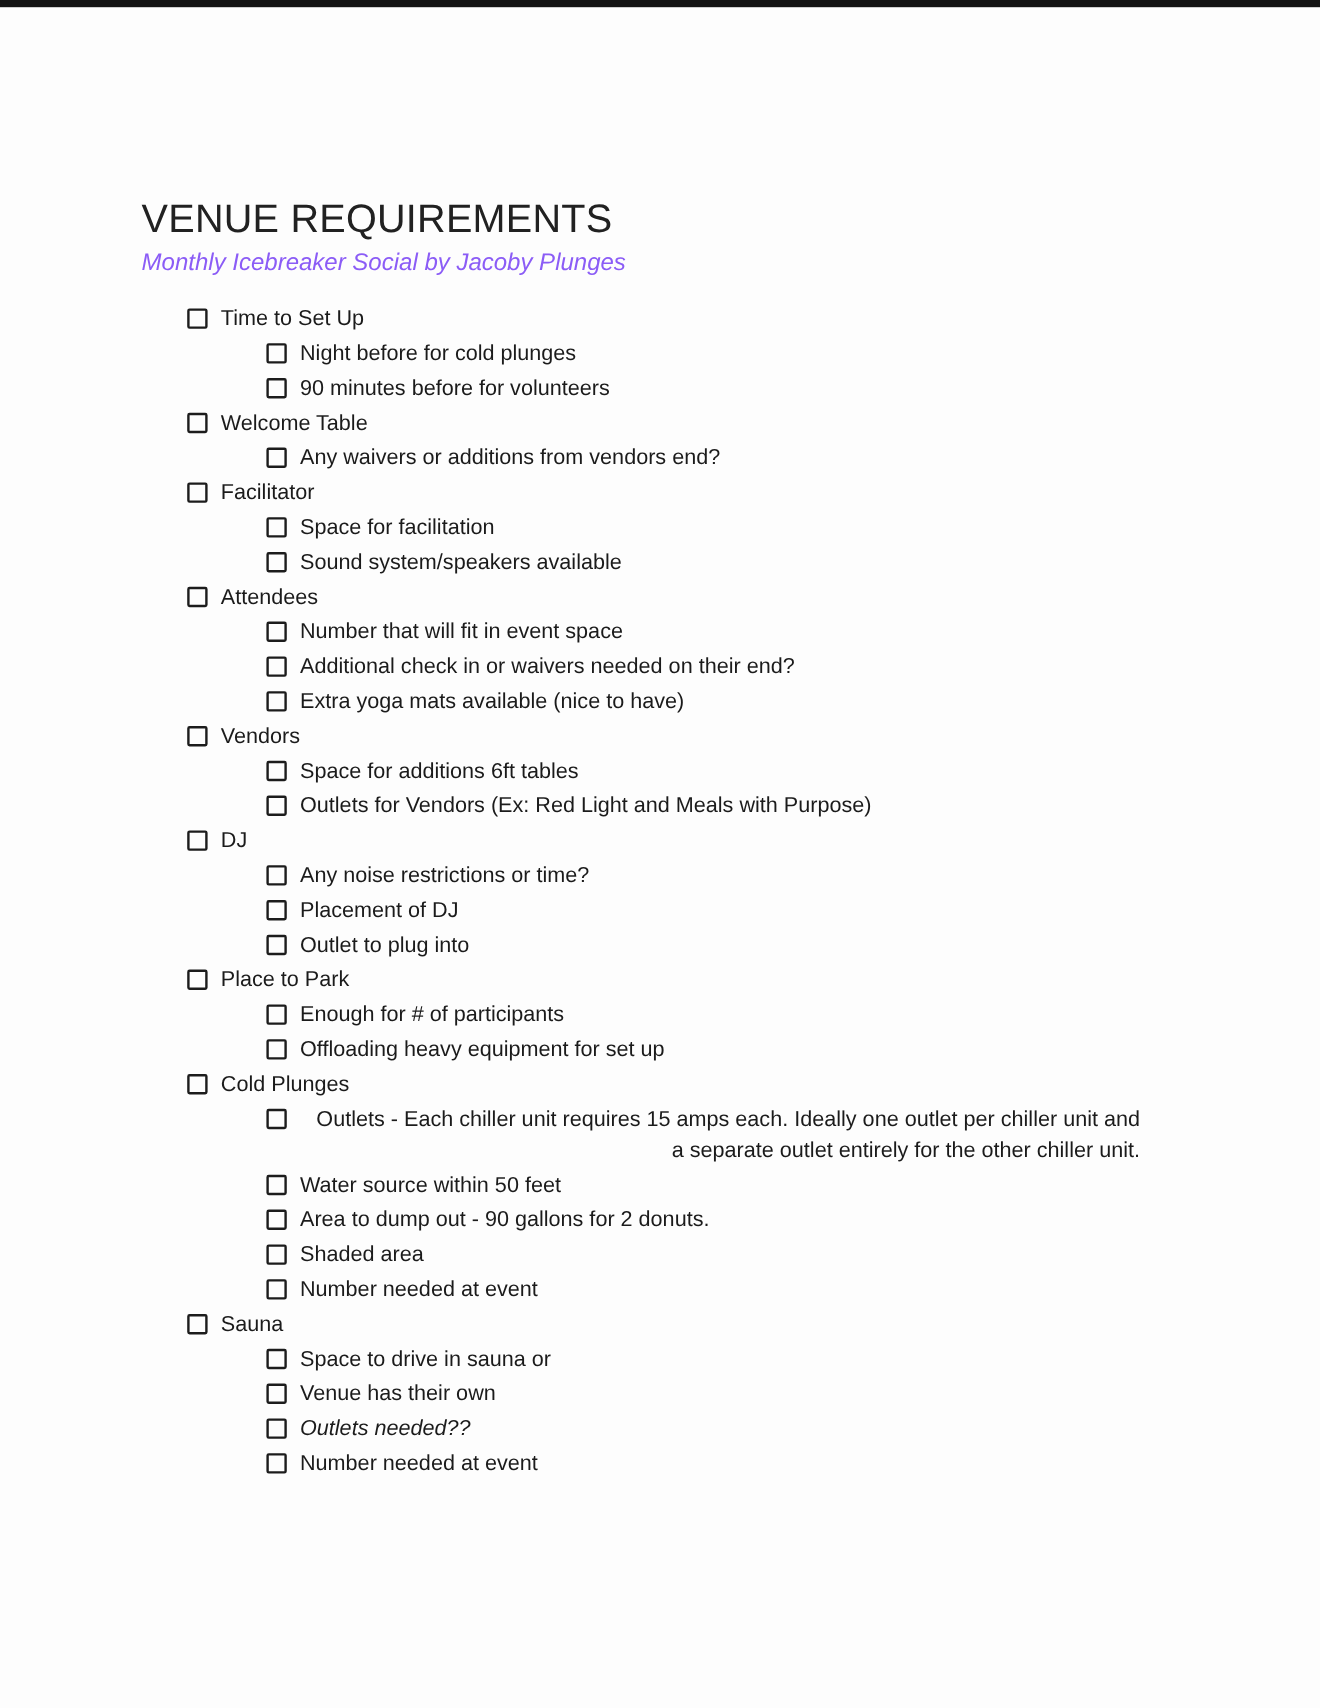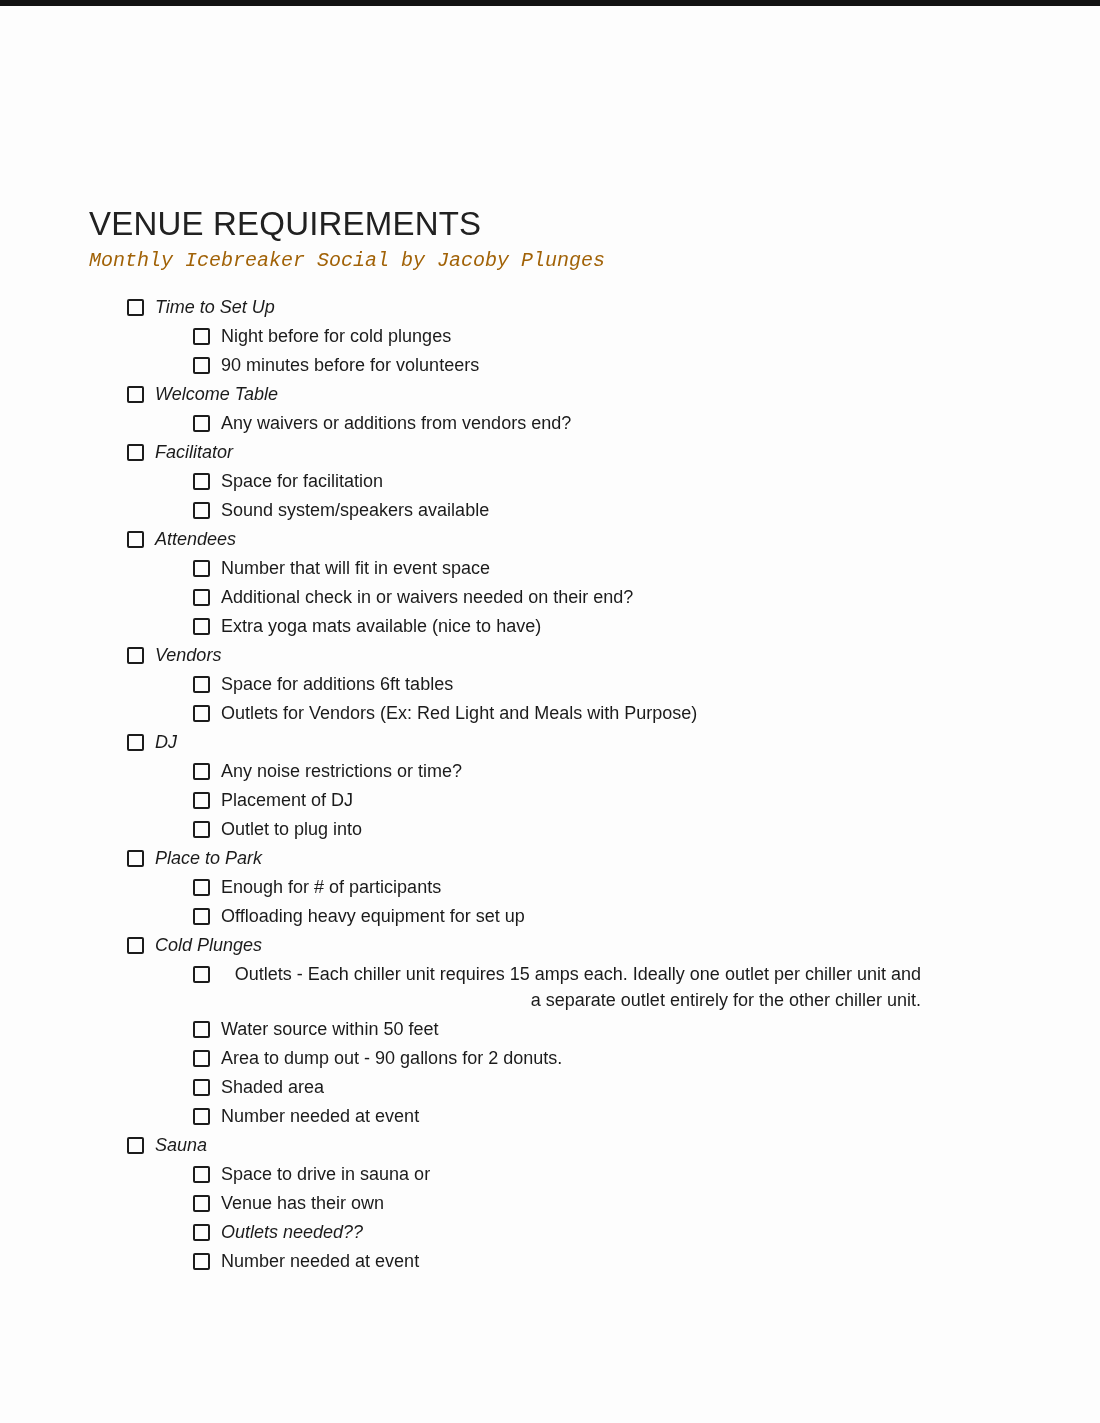--- a/index.html
+++ b/index.html
@@ -16,48 +16,46 @@
     position: relative;
   }
   .top-bar {
     position: absolute;
     top: 0; left: 0;
     width: 100%;
     height: 6px;
     background: #131313;
   }
   .doc {
-    padding: 164px 0 0 89px;
-    margin-top: 42px;
+    padding: 164px 0 0 118px;
   }
   .doc-title {
     font-size: 33px;
     font-weight: 400;
     color: #212121;
     line-height: 36px;
     letter-spacing: 0.2px;
     margin: 0;
   }
   .doc-subtitle {
     font-size: 20px;
     font-style: italic;
-    color: #a16207;
+    color: #8b5cf6;
     line-height: 24px;
     margin: 7px 0 0 0;
-    font-family: Liberation Mono, monospace;
   }
   .checklist {
     margin-top: 21px;
   }
   .row {
     display: flex;
     align-items: flex-start;
     margin-bottom: 3px;
   }
-  .row.lvl1 { padding-left: 38px; font-style: italic; }
+  .row.lvl1 { padding-left: 38px; }
   .row.lvl2 { padding-left: 104px; text-align: right; }
   .cb {
     flex: 0 0 auto;
     width: 13px;
     height: 13px;
     border: 2px solid #1c1c1c;
     border-radius: 2px;
     background: #fdfdfd;
     margin: 5px 11px 0 0;
     cursor: pointer;

